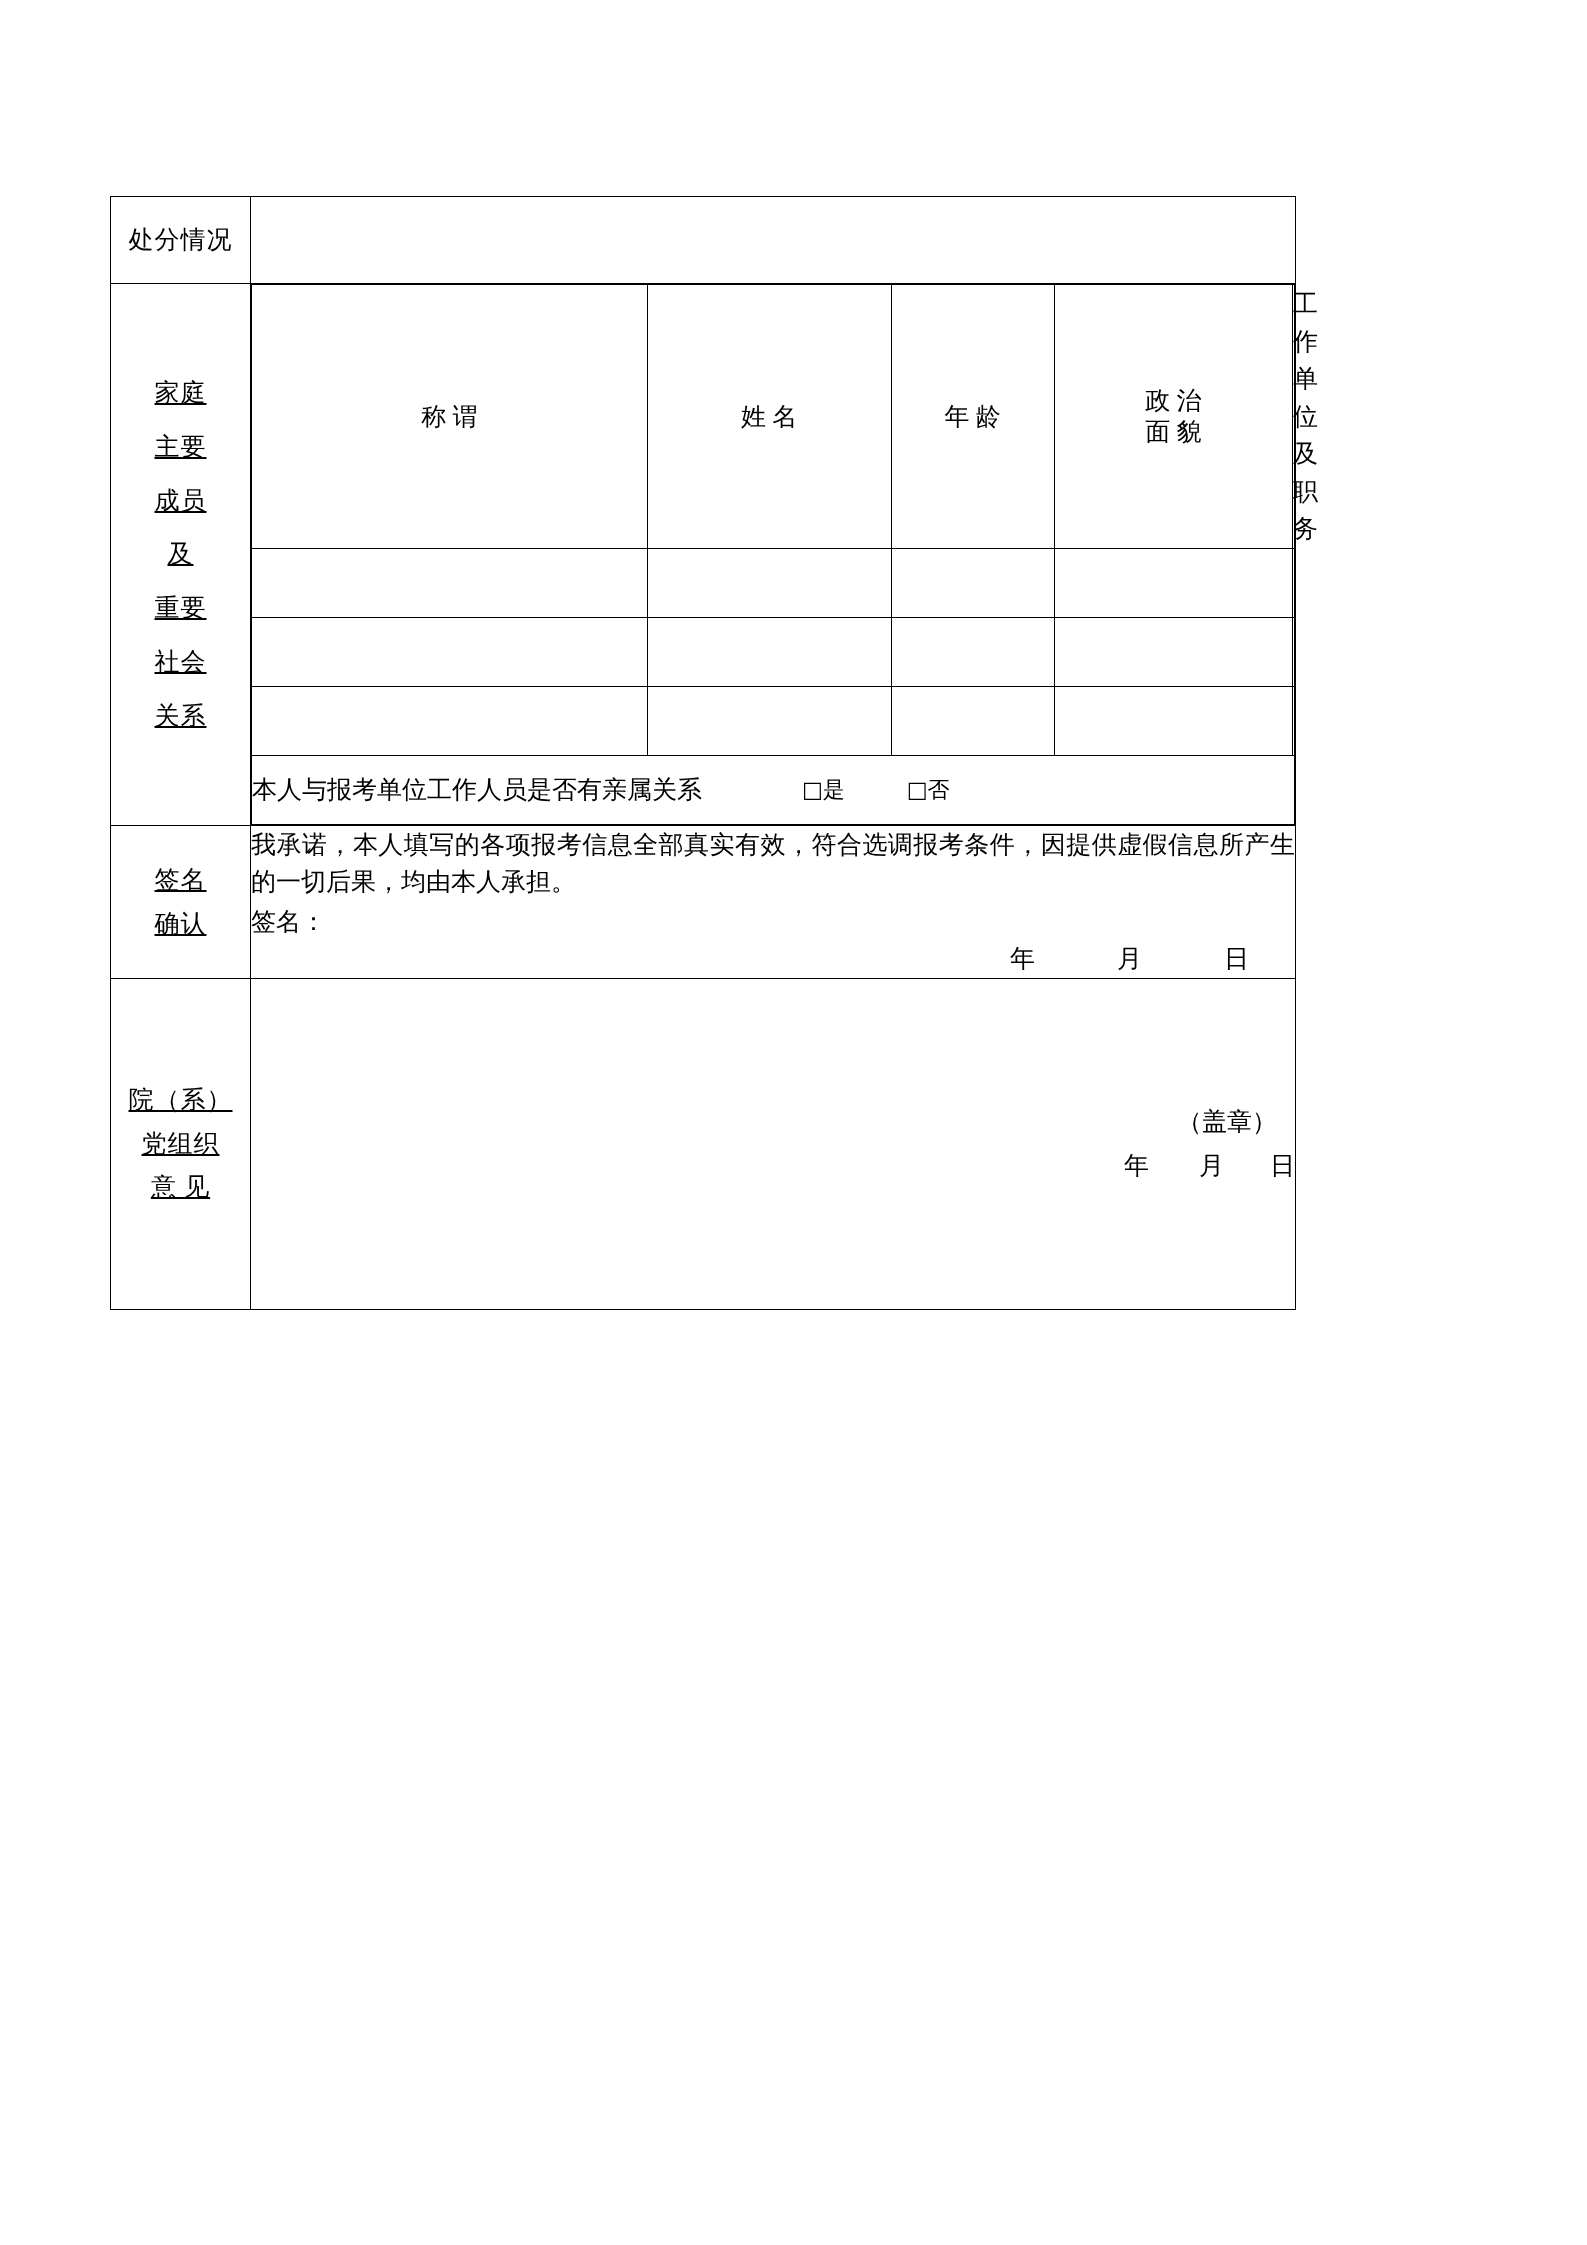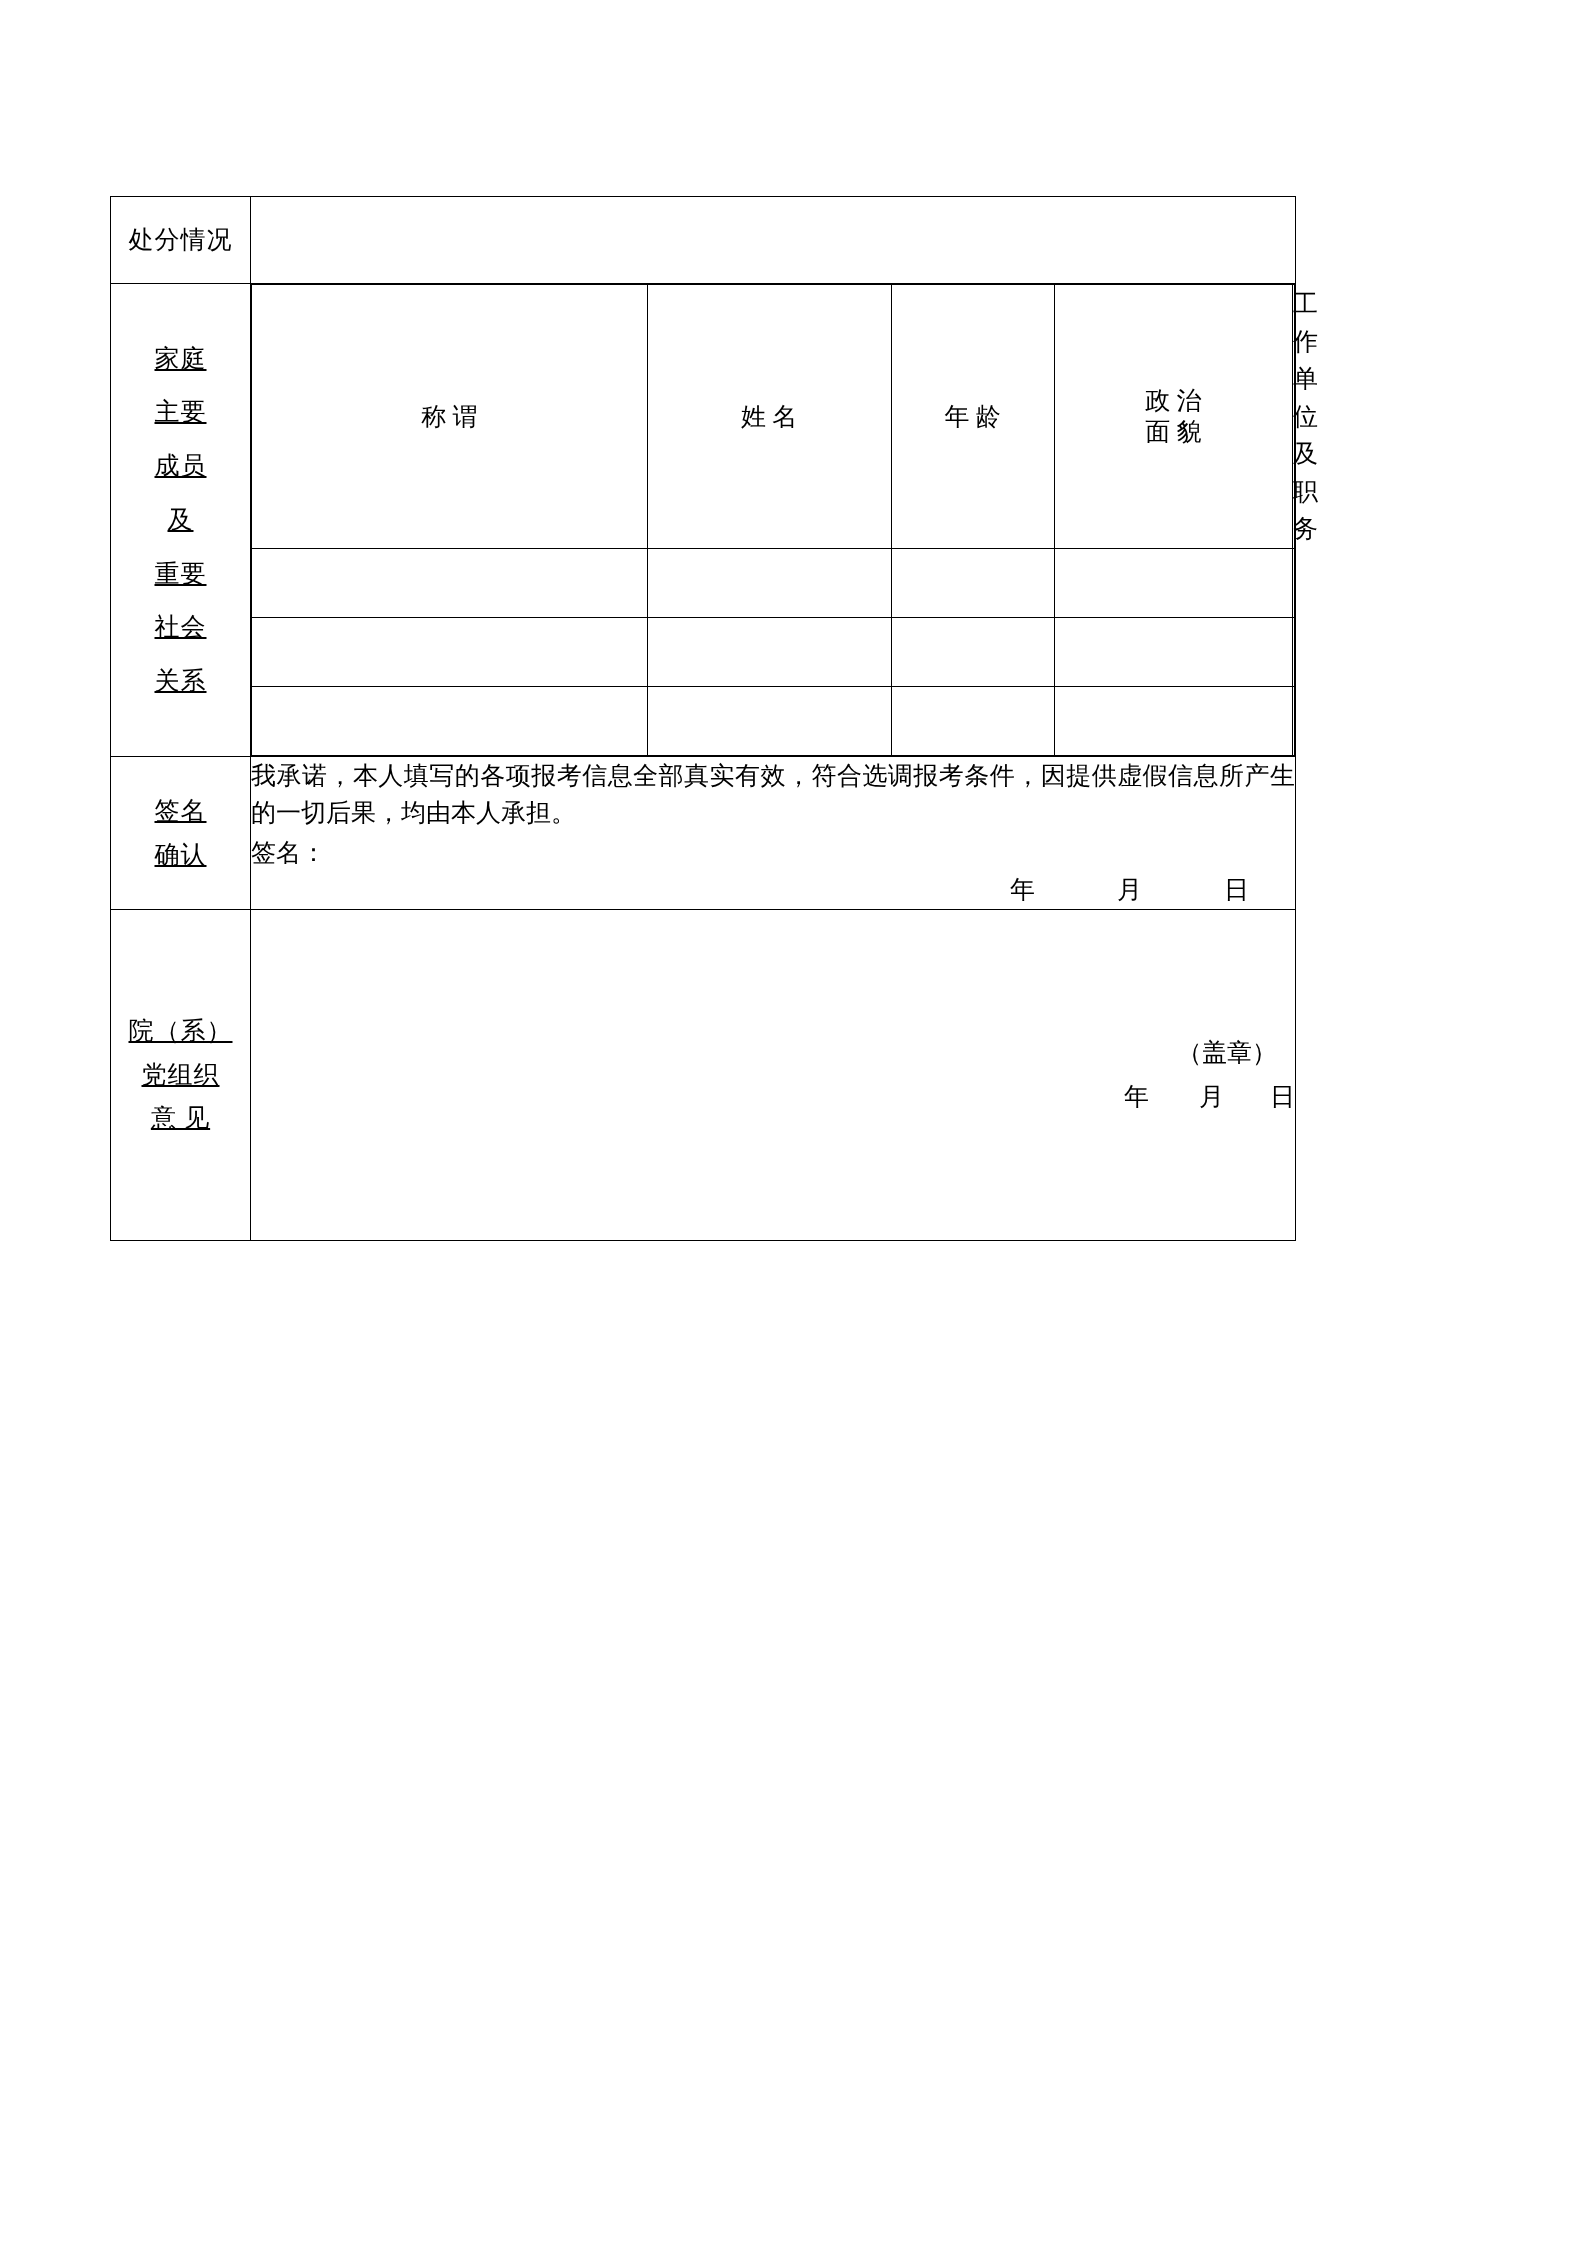--- a/index.html
+++ b/index.html
@@ -196,20 +196,29 @@
               <td class="c-work"></td>
             </tr>
             <tr>
               <td class="c-rel"></td>
               <td class="c-name"></td>
               <td class="c-age"></td>
               <td class="c-pol"></td>
               <td class="c-work"></td>
             </tr>
 
+            <tr>
+              <td class="relq-cell" colspan="5">
+                <span class="relq-inner">
+                  <span class="relq-text">本人与报考单位工作人员是否有亲属关系</span>
+                  <span class="relq-opt box-glyph">□是</span>
+                  <span class="relq-opt2 box-glyph">□否</span>
+                </span>
+              </td>
+            </tr>
           </tbody>
               </table>
         </td>
       </tr>
 
       <tr>
         <td class="label-cell">
           <span class="label-stack tight">
             <span class="ln">签名</span>
             <span class="ln">确认</span>

